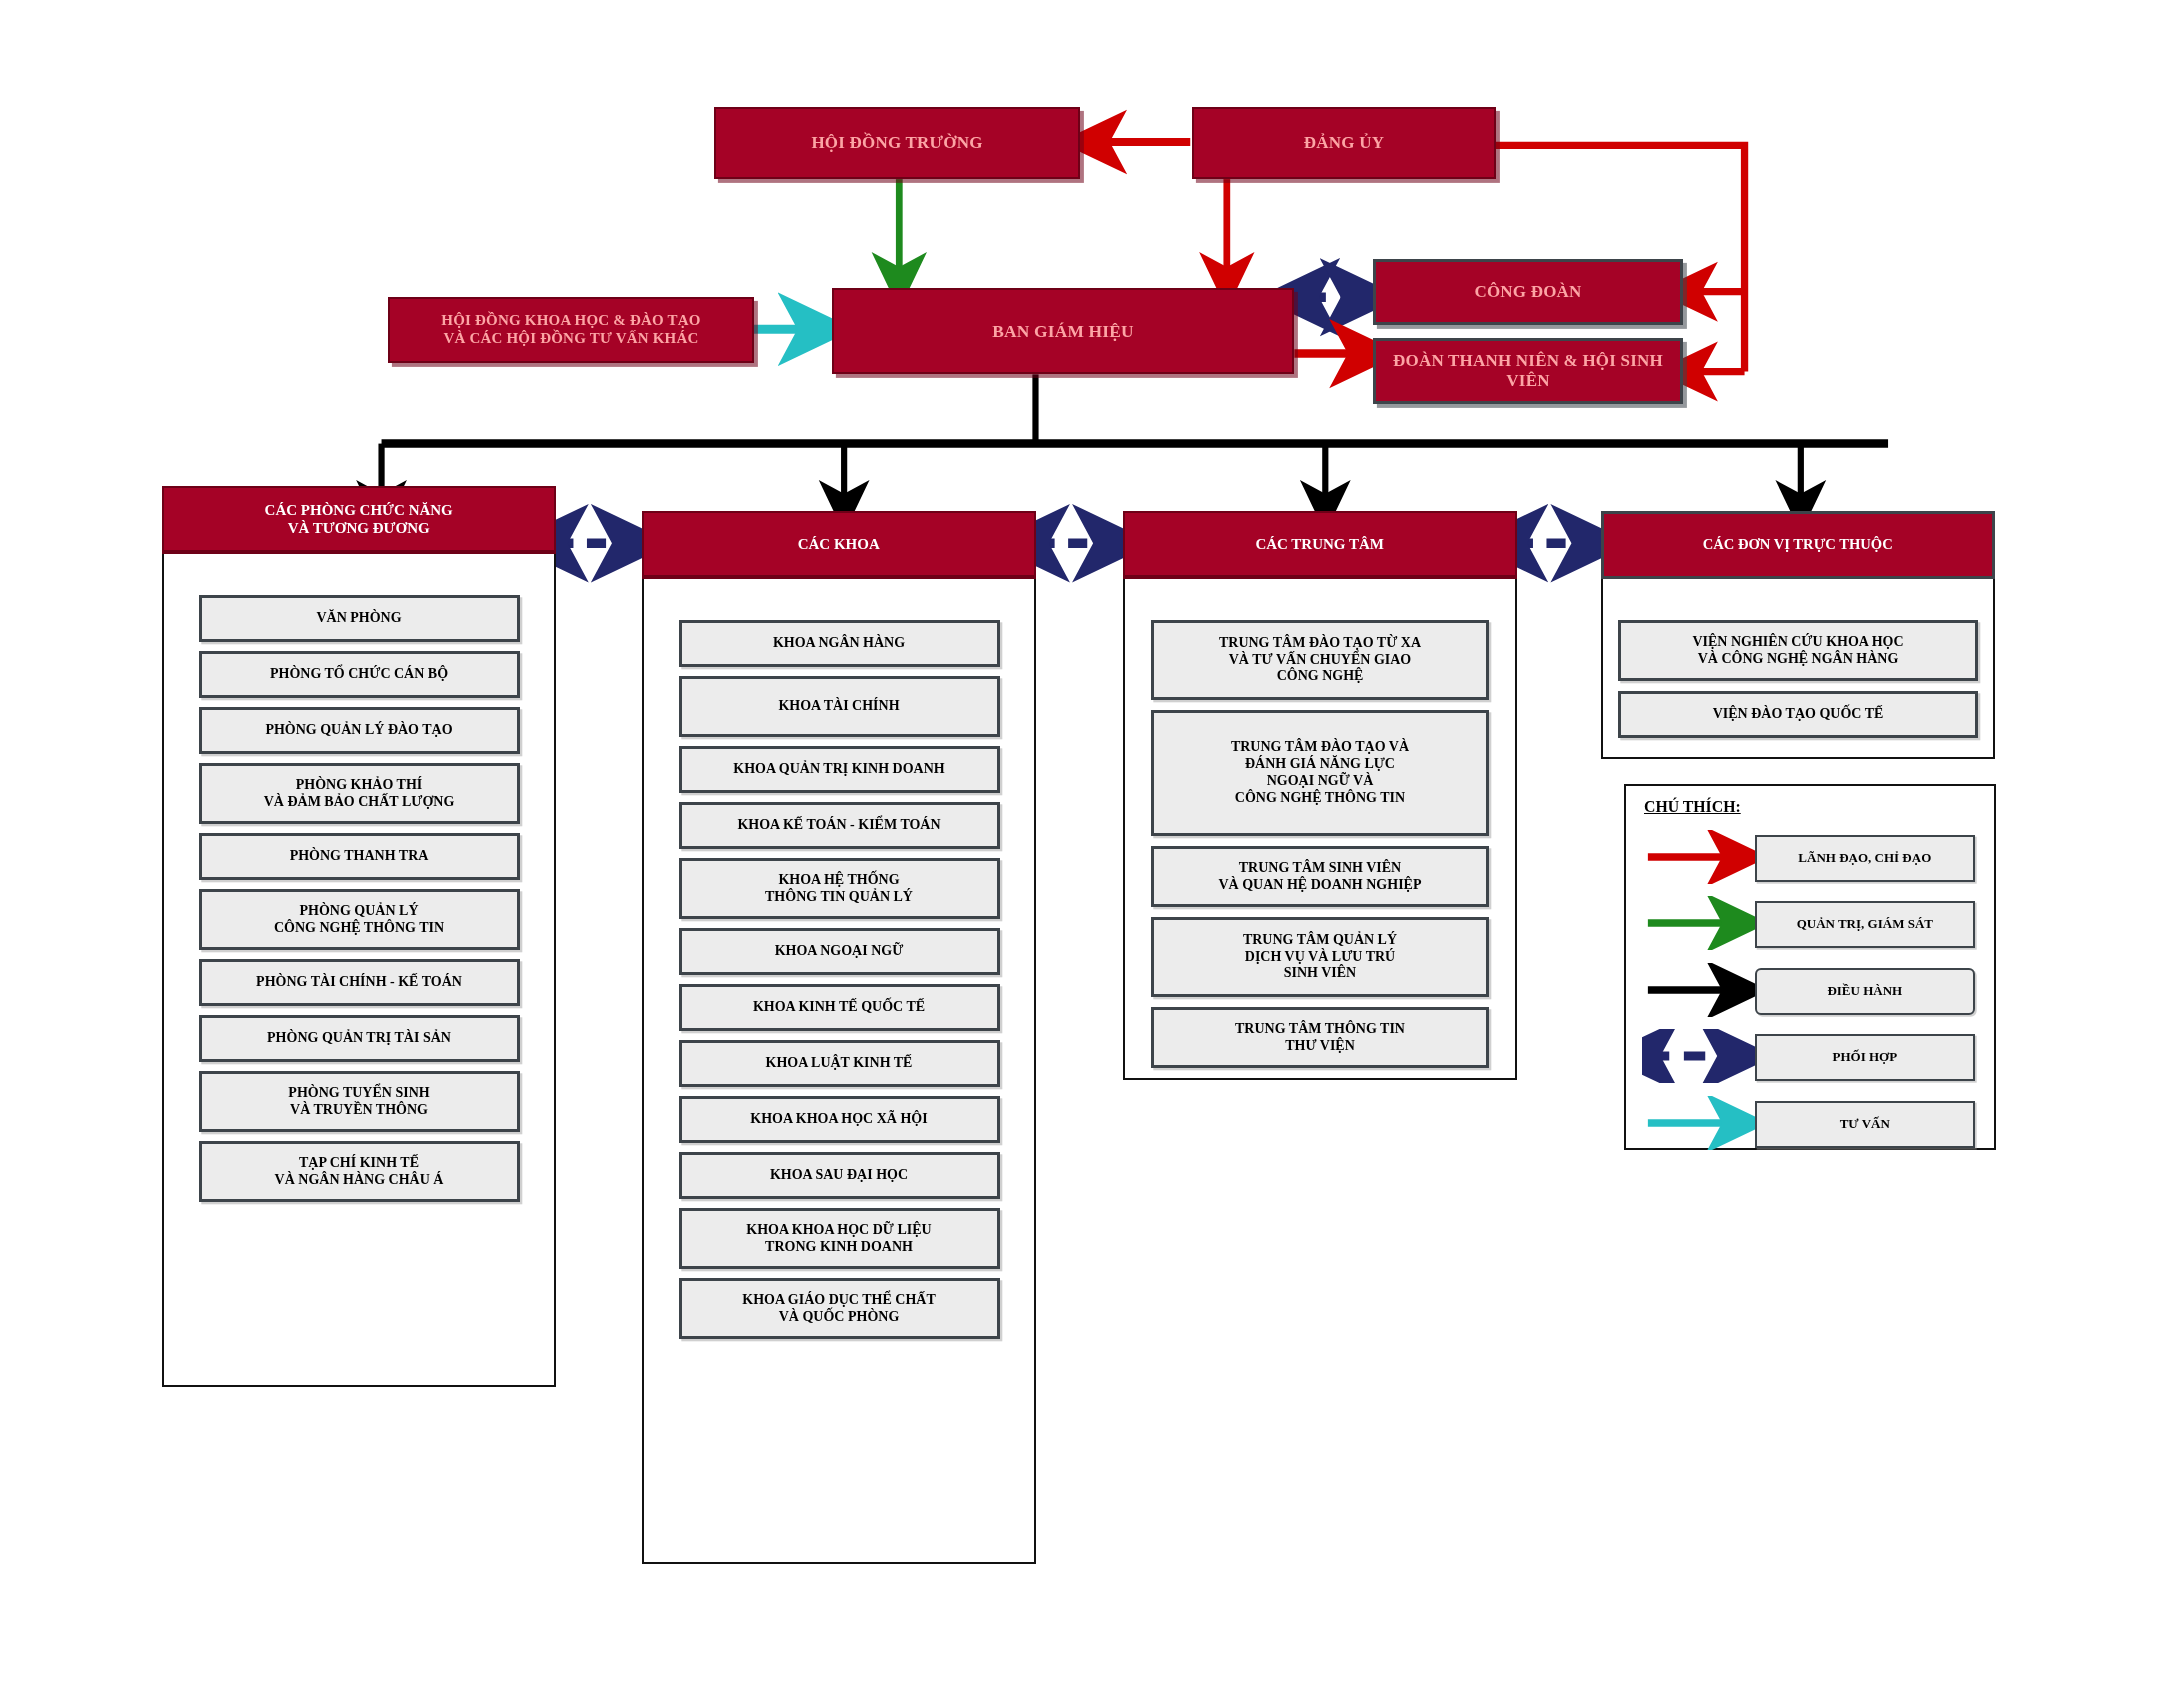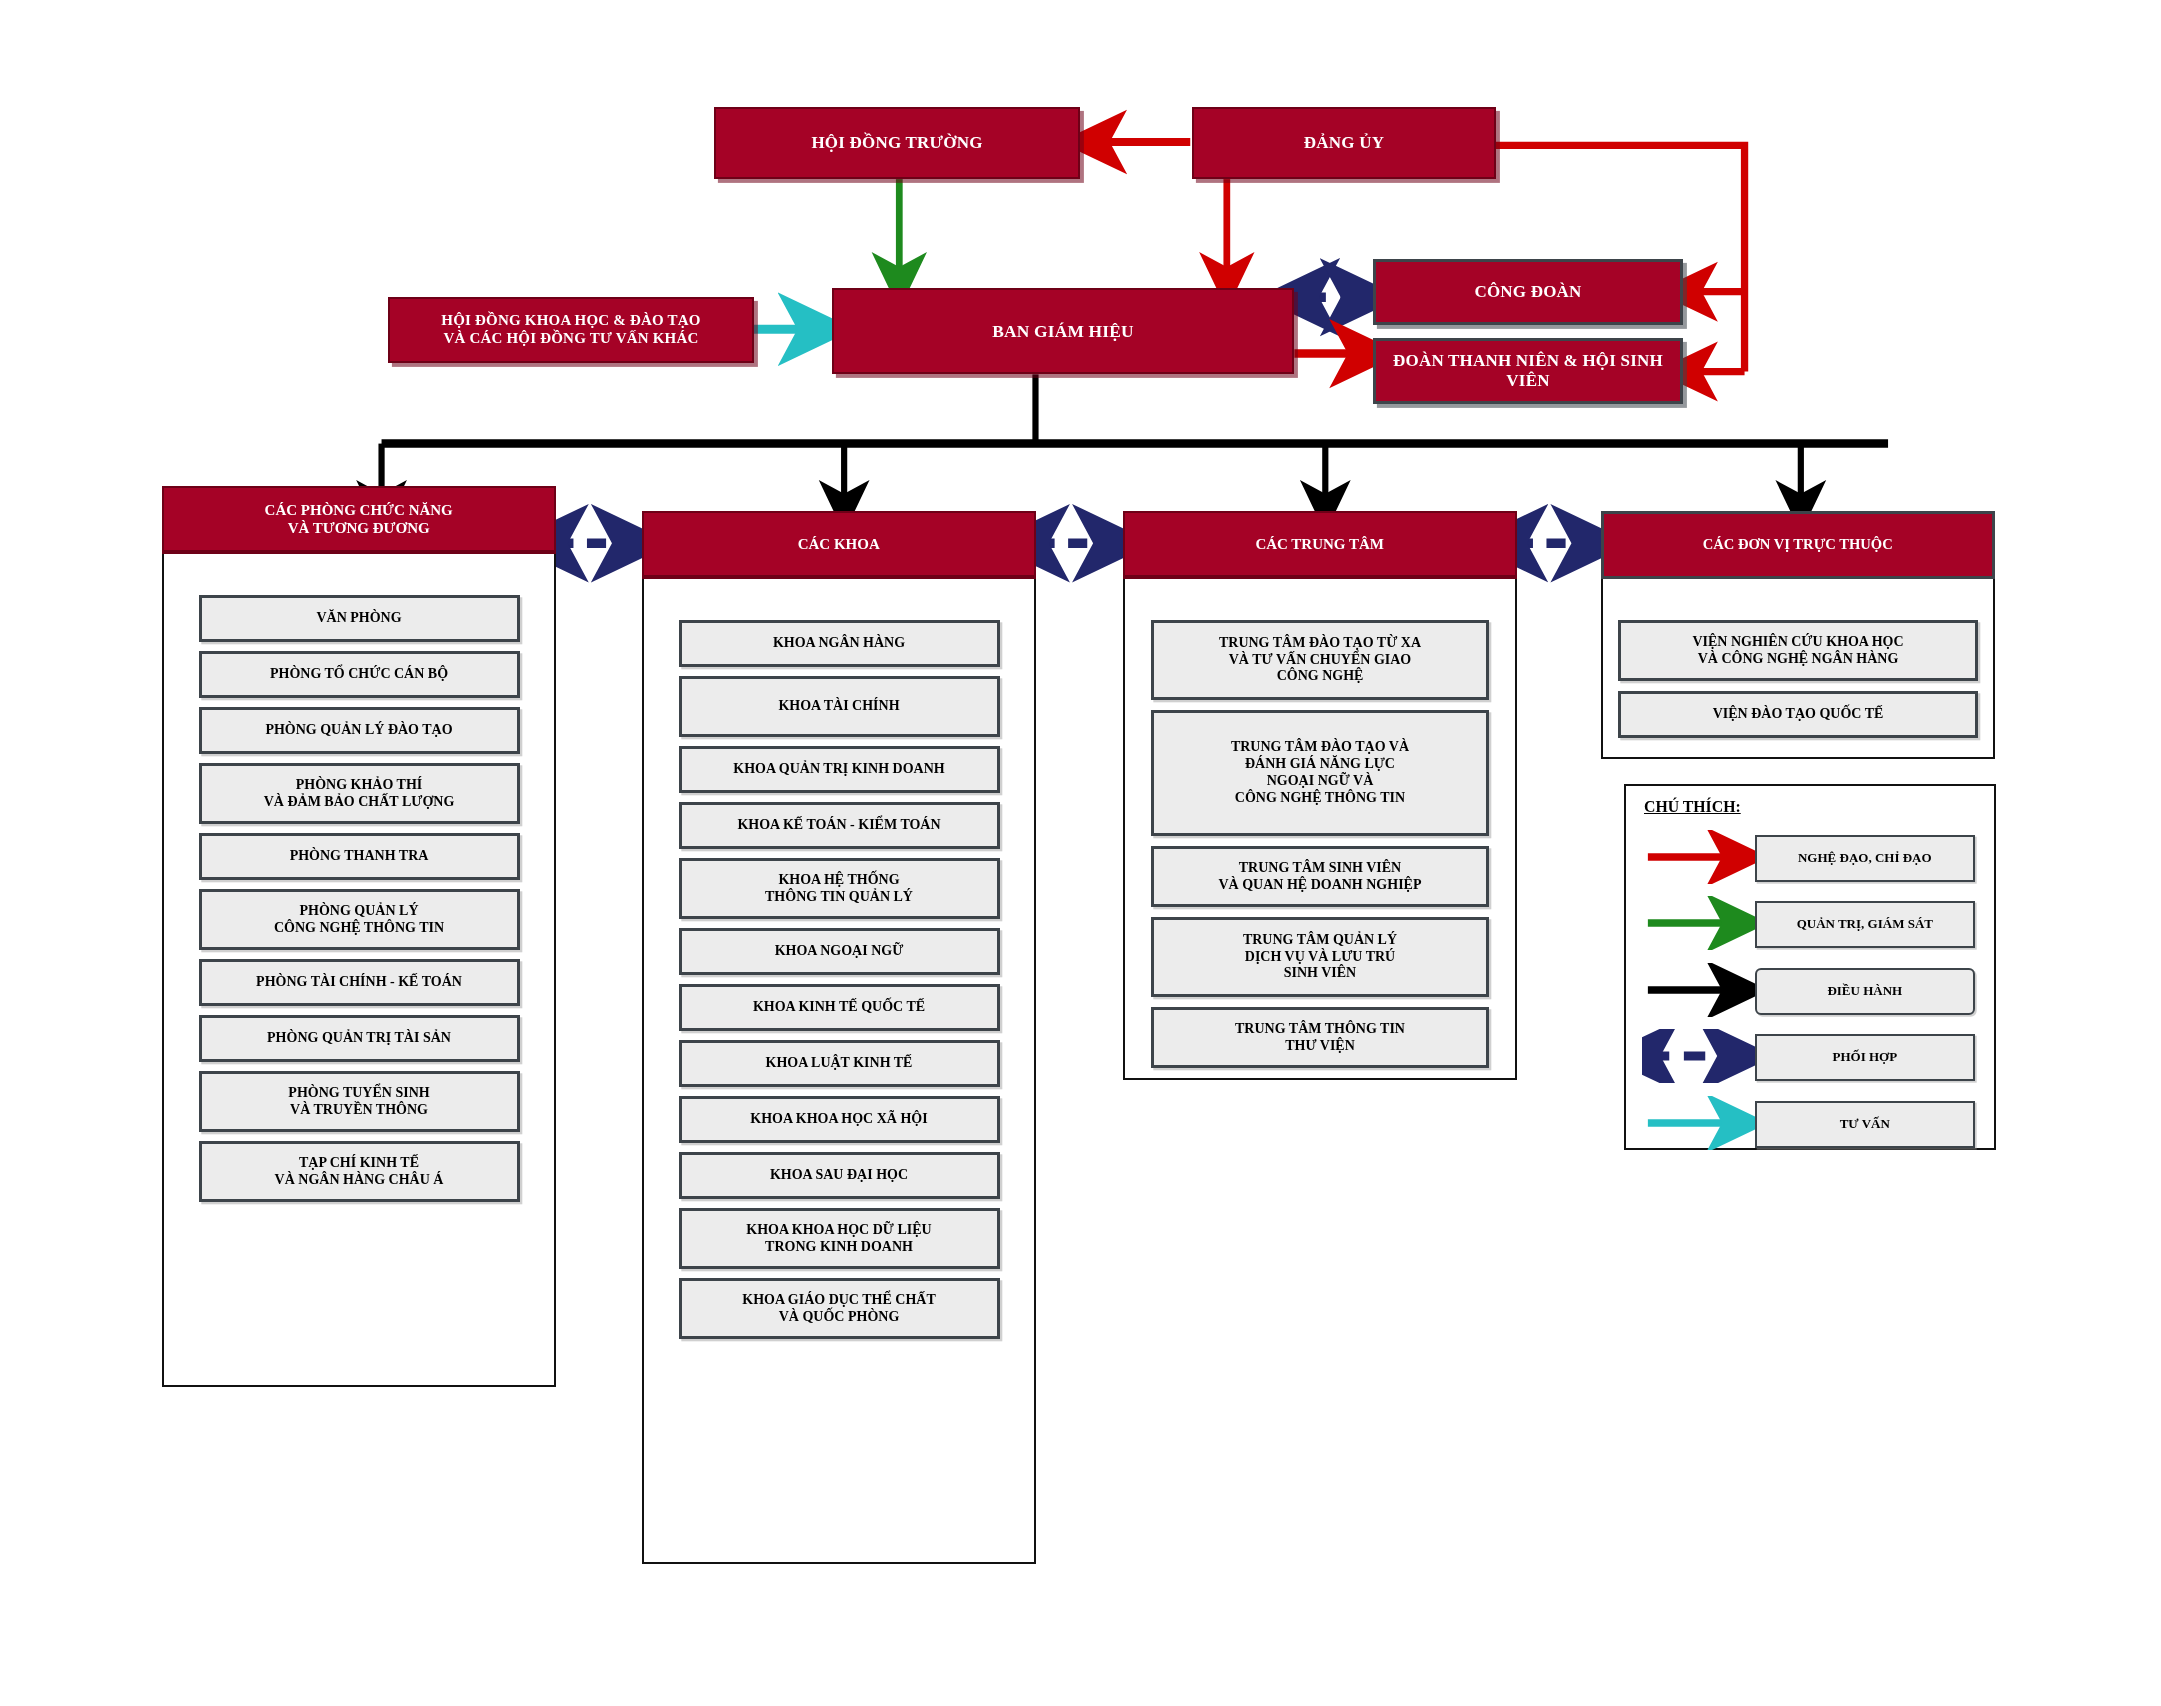--- a/index.html
+++ b/index.html
@@ -1,21 +1,21 @@
 <!DOCTYPE html>
 <html style="font-size:9px"><head>
 <meta charset="utf-8">
 <style>
   html,body{margin:0;padding:0;background:#fff;}
   body{font-family:"Liberation Serif","DejaVu Serif",serif;}
   #stage{position:relative;width:2161px;height:1706px;background:#ffffff;overflow:hidden;}
 
   
   .redbox{
-    position:absolute;background:#A50226;color:#ffffff;
+    position:absolute;background:#A50226;color:#fca5a5;
     display:flex;align-items:center;justify-content:center;text-align:center;
     font-weight:bold;letter-spacing:0.2px;line-height:1.18;
     box-sizing:border-box;
   }
   .redbox.dark{border:2.8px solid #6e0017;box-shadow:3.9px 3.9px 0 rgba(110,0,23,.55);}
   .redbox.grey{border:3.4px solid #3d444a;box-shadow:3.9px 3.9px 0 rgba(61,68,74,.55);}
 
   
   .col{position:absolute;box-sizing:border-box;border:2.3px solid #111;background:#fff;}
   .col-head{
@@ -215,21 +215,21 @@
               <marker id="lgm0" markerWidth="9" markerHeight="9" refX="5" refY="4.5" orient="auto">
                 <path d="M0,0.4 L8.6,4.5 L0,8.6 L2.2,4.5 Z" fill="#D00000"></path>
               </marker>
               <marker id="lgs0" markerWidth="9" markerHeight="9" refX="3.6" refY="4.5" orient="auto-start-reverse">
                 <path d="M0,0.4 L8.6,4.5 L0,8.6 L2.2,4.5 Z" fill="#D00000"></path>
               </marker>
             </defs>
             <path d="M10,48 L178,48" stroke="#D00000" stroke-width="13" fill="none" marker-end="url(#lgm0)"></path>
           </svg>
           <div class="lg-box" style="width: 220px; height: 47px; font-size: 13px; margin-top: 3.4px;">
-            <span>NGHỆ ĐẠO, CHỈ ĐẠO</span>
+            <span>LÃNH ĐẠO, CHỈ ĐẠO</span>
           </div>
         </div>
         <div class="lg-row" style="left: 15.8px; top: 110px; width: 341px; height: 54px;">
           <svg width="113" height="54" viewBox="0 0 200 96">
             <defs>
               <marker id="lgm1" markerWidth="9" markerHeight="9" refX="5" refY="4.5" orient="auto">
                 <path d="M0,0.4 L8.6,4.5 L0,8.6 L2.2,4.5 Z" fill="#1E8A1E"></path>
               </marker>
               <marker id="lgs1" markerWidth="9" markerHeight="9" refX="3.6" refY="4.5" orient="auto-start-reverse">
                 <path d="M0,0.4 L8.6,4.5 L0,8.6 L2.2,4.5 Z" fill="#1E8A1E"></path>

